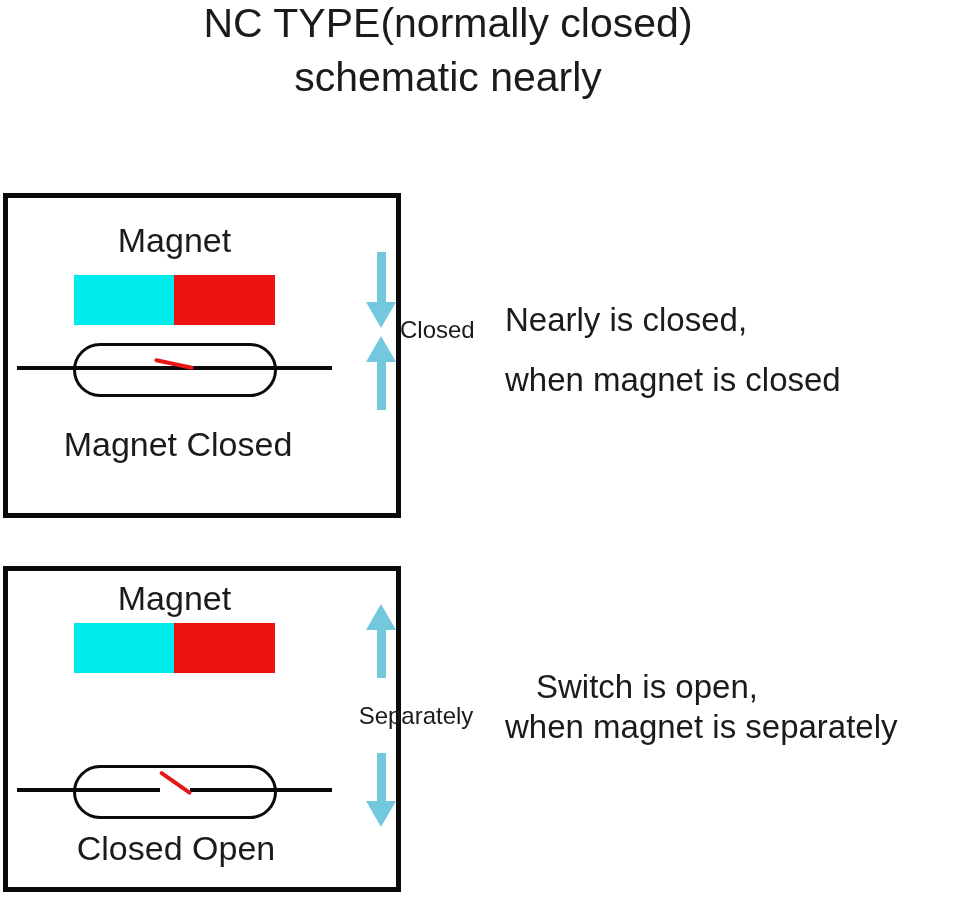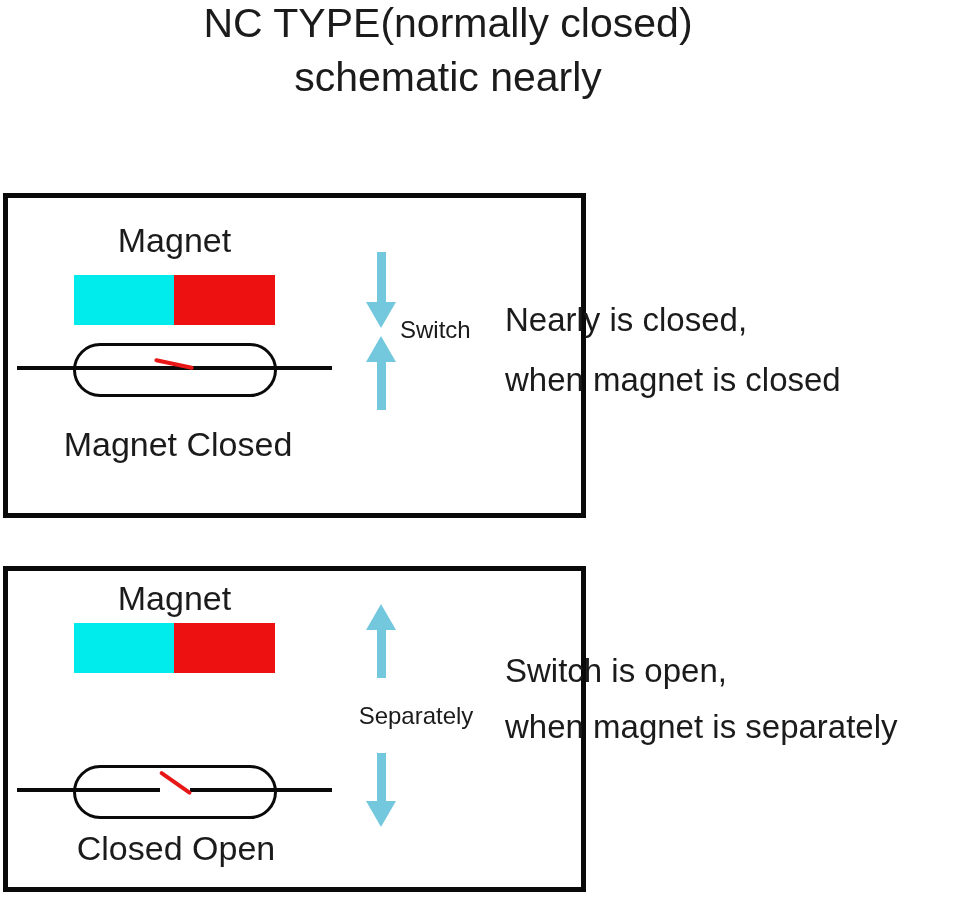--- a/index.html
+++ b/index.html
@@ -21,21 +21,21 @@
     overflow:hidden;
   }
   
   .title{
     position:absolute; left:0; top:-4px; width:896px;
     text-align:center; font-size:41px; line-height:54px;
     color:var(--ink); letter-spacing:0px;
   }
   
   .panel{
-    position:absolute; left:3px; width:583px;
+    position:absolute; left:3px; width:398px;
     border:5px solid var(--line); background:#fff;
   }
   .panel-top{ top:193px; height:325px; }
   .panel-bottom{ top:566px; height:326px; }
 
   .magnet-label{
     position:absolute; left:66px; width:201px; text-align:center;
     font-size:34px; line-height:40px;
   }
   .panel-top .magnet-label{ top:22px; }
@@ -90,21 +90,21 @@
   .head-d{ top:230px; }
 
   .arrow-label{ position:absolute; font-size:24px; line-height:30px; }
   .label-nearly{ left:392px; top:117px; }
   .label-separately{ left:340px; top:130px; width:136px; text-align:center; }
 
   
   .caption-line{ position:absolute; left:505px; font-size:33px; line-height:42px; white-space:nowrap; }
   .cap-t1{ top:299px; }
   .cap-t2{ top:359px; }
-  .cap-b1{ top:650px; }
+  .cap-b1{ top:666px;margin-left:31px; }
   .cap-b2{ top:690px;margin-top:16px; }
 </style>
 </head>
 <body>
 
 <div class="title">
   <div>NC TYPE(normally closed)</div>
   <div>schematic nearly</div>
 </div>
 
@@ -119,21 +119,21 @@
   <div class="wire wire-full"></div>
   <div class="capsule"></div>
   <div class="contact contact-closed"></div>
 
   <div class="switch-label">Magnet Closed</div>
 
   <div class="shaft shaft-a"></div>
   <div class="head head-down head-a"></div>
   <div class="head head-up head-b"></div>
   <div class="shaft shaft-b"></div>
-  <div class="arrow-label label-nearly">Switch</div>
+  <div class="arrow-label label-nearly">Closed</div>
 </div>
 
 <div class="caption-line cap-t1">Nearly is closed,</div>
 <div class="caption-line cap-t2">when magnet is closed</div>
 
 <div class="panel panel-bottom">
   <div class="magnet-label">Magnet</div>
 
   <div class="magnet">
     <div class="pole-n"></div>

